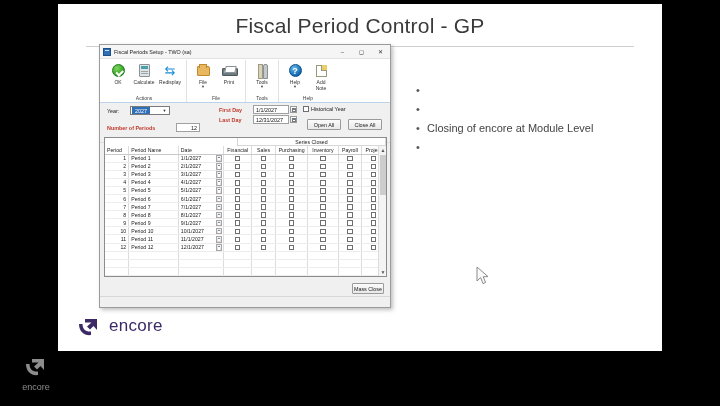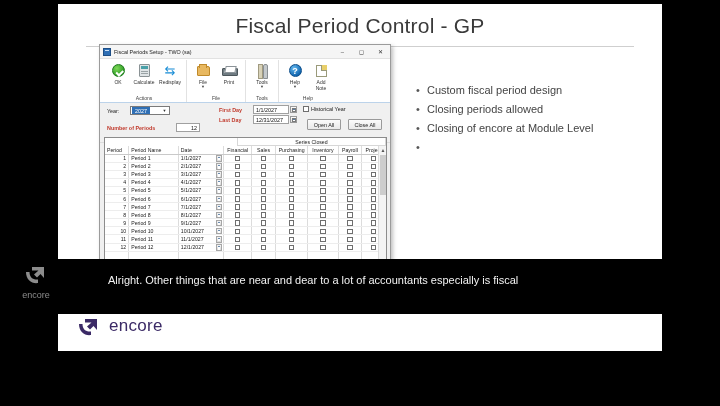--- a/index.html
+++ b/index.html
@@ -5,21 +5,21 @@
   * { box-sizing: border-box; }
   html, body {
     margin: 0; padding: 0;
     width: 720px; height: 406px;
     background: #000;
     font-family: "Liberation Sans", sans-serif;
     overflow: hidden;
   }
   #stage {
     position: relative;
-    width: 720px; height: 314px;
+    width: 720px; height: 406px;
     background: #000;
   }
 
   
   #slide {
     position: absolute;
     left: 58px; top: 4px;
     width: 604px; height: 347px;
     background: #ffffff;
     overflow: hidden;
@@ -381,25 +381,23 @@
 <div id="stage">
 
   <div id="slide">
 
     <div id="slide-title">Fiscal Period Control - GP</div>
     <div id="title-rule"></div>
 
     <div id="bullets">
       <div class="bullet">
         <span class="dot">•</span>
-        <span>Custom fiscal period design</span>
       </div>
       <div class="bullet">
         <span class="dot">•</span>
-        <span>Closing periods allowed</span>
       </div>
       <div class="bullet">
         <span class="dot">•</span>
         <span>Closing of encore at Module Level</span>
       </div>
       <div class="bullet">
         <span class="dot">•</span>
       </div>
     </div>
 
@@ -785,16 +783,15 @@
   </div>
 
   <div id="caption-bar">
     <div id="cap-logo">
       <svg width="26" height="22" viewBox="0 0 52 44">
         <path d="M6 18 C6 34 18 42 30 40 L30 33 C20 34 13 29 13 18 Z" fill="#8c8c8c"></path>
         <path d="M18 8 L42 8 L42 30 L35 22 L28 29 L22 23 L31 15 L18 15 Z" fill="#8c8c8c"></path>
       </svg>
       <div class="cw">encore</div>
     </div>
-    <div id="caption-text">Alright. Other things that are near and dear to a lot of accountants especially is fiscal</div>
   </div>
 
 </div>
 
 </body></html>

